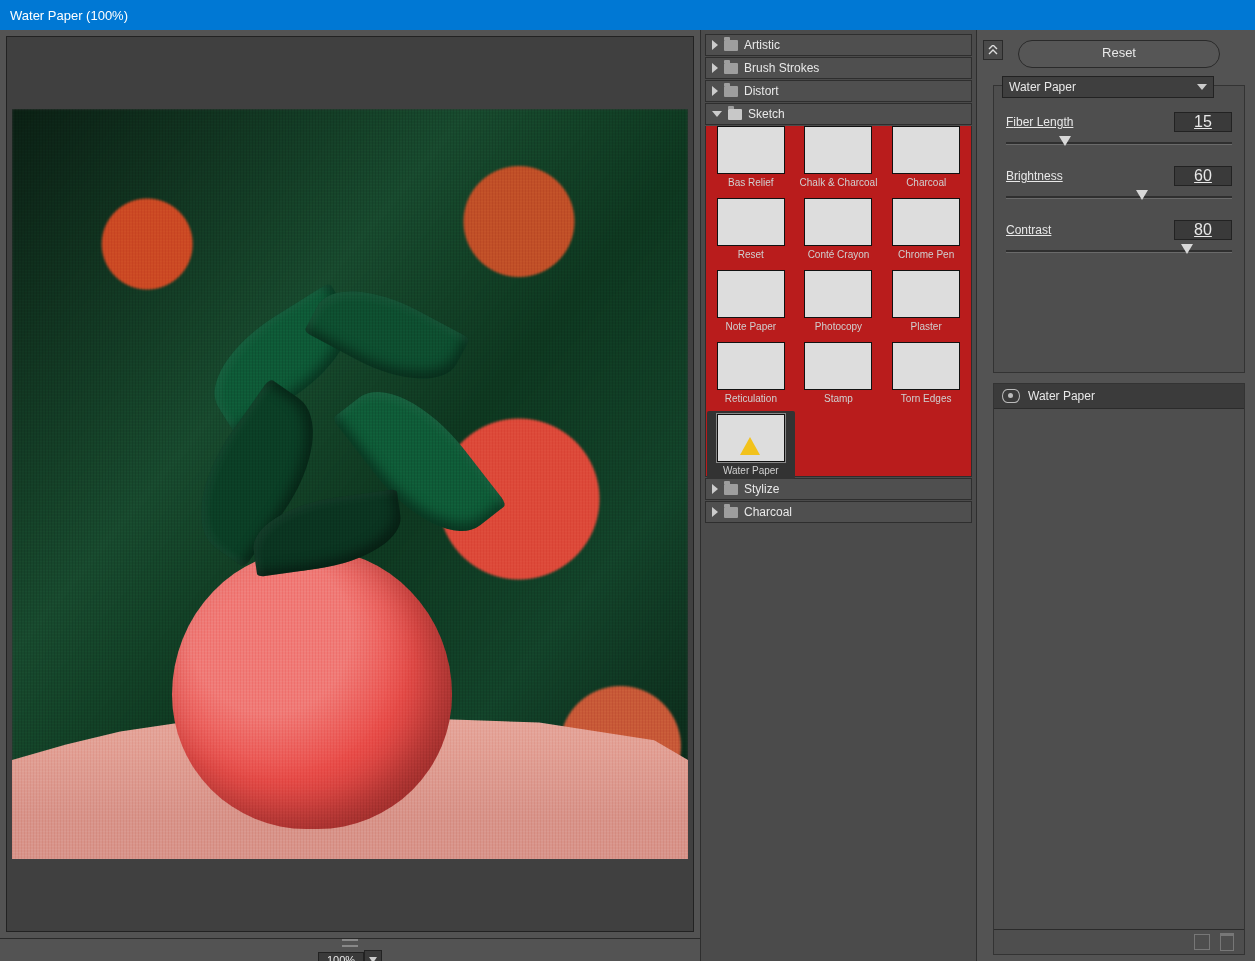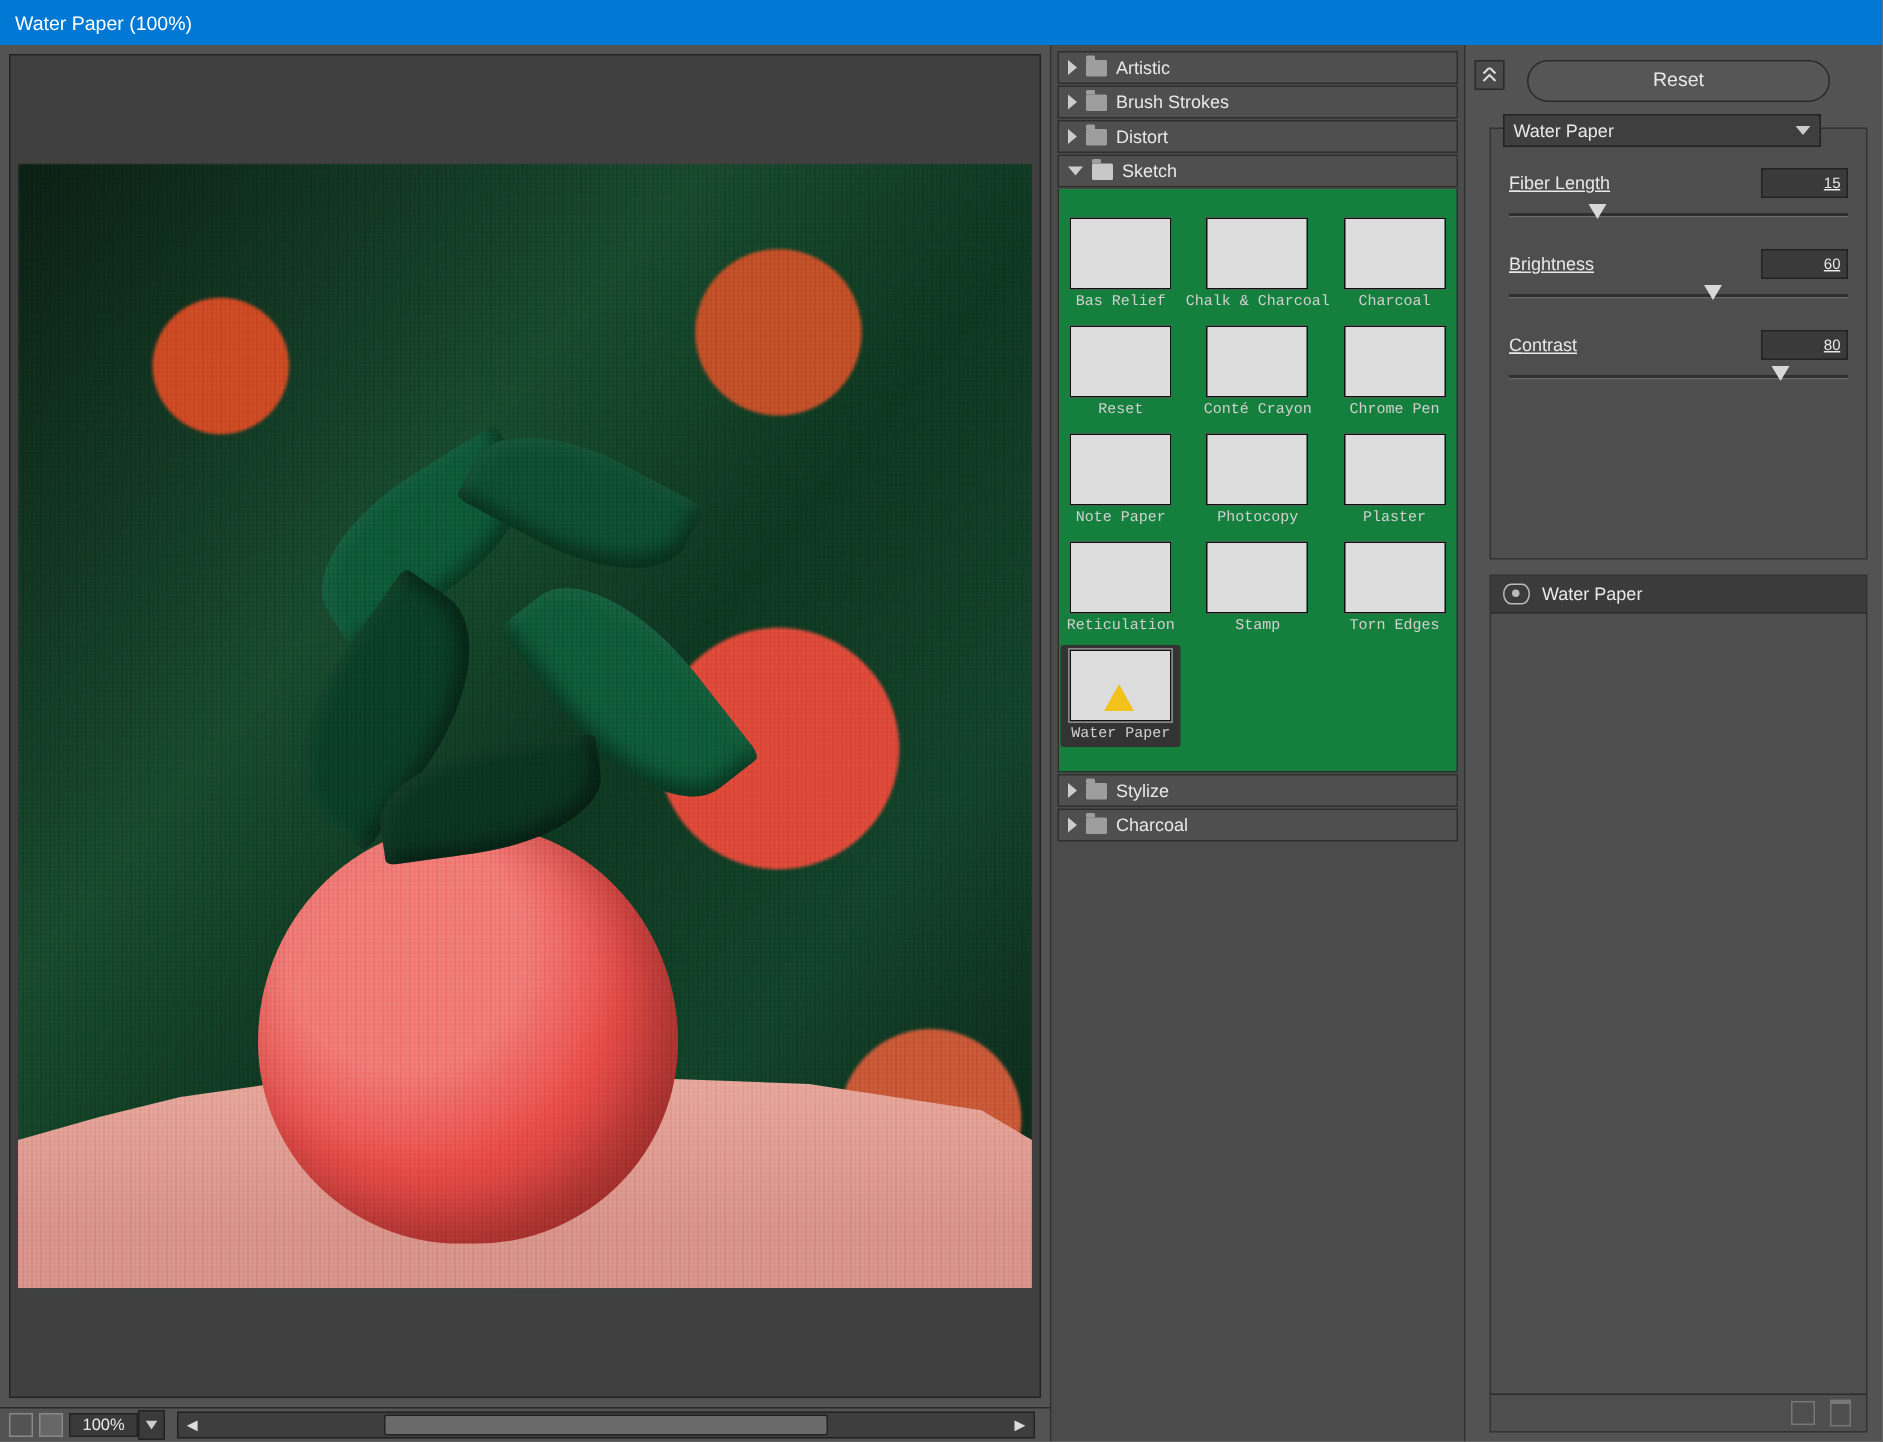--- a/index.html
+++ b/index.html
@@ -103,20 +103,21 @@
       repeating-linear-gradient(90deg, rgba(0,0,0,0.10) 0 1px, transparent 1px 3px),
       repeating-linear-gradient(0deg, rgba(255,255,255,0.05) 0 1px, transparent 1px 3px);
     mix-blend-mode:overlay;pointer-events:none;
   }
   .preview-footer{
     height:22px;
     display:flex;align-items:center;gap:4px;
     padding:0 6px;
     background:var(--bg-dark);
     border-top:1px solid #2a2a2a;
+    flex-direction:column;
   }
   .sqbtn{width:14px;height:14px;border:1px solid #888;display:inline-block;}
   .zoom-box{display:flex;align-items:center;height:18px;}
   .zoom-val{background:#3a3a3a;border:1px solid #222;padding:1px 8px;font-size:11px;}
   .zoom-dd{width:16px;height:18px;border:1px solid #222;background:#3a3a3a;display:flex;align-items:center;justify-content:center;}
   .hscroll{flex:1;display:flex;align-items:center;height:16px;background:#3e3e3e;border:1px solid #222;margin:0 4px;}
   .harrow{width:18px;height:14px;display:flex;align-items:center;justify-content:center;color:#ddd;}
   .hthumb{height:12px;background:#6a6a6a;border:1px solid #222;border-radius:2px;}
   
   .gallery-pane{
@@ -134,23 +135,22 @@
     margin:0 2px 1px 2px;
     cursor:pointer;
   }
   .tri{width:0;height:0;display:inline-block;}
   .tri.right{border-top:5px solid transparent;border-bottom:5px solid transparent;border-left:6px solid #ccc;}
   .tri.down{border-left:5px solid transparent;border-right:5px solid transparent;border-top:6px solid #ccc;}
   .folder{width:14px;height:11px;background:#9e9e9e;border-radius:1px;position:relative;display:inline-block;}
   .folder:before{content:"";position:absolute;top:-3px;left:0;width:6px;height:3px;background:#9e9e9e;border-radius:1px 1px 0 0;}
   .folder.open{background:#c8c8c8;}
   .cat-body{
-    background:#15803d;margin:0 2px 1px 2px;border:1px solid #2e2e2e;border-top:none;
-    padding:19px 4px;
-    font-family:Liberation Mono, monospace;
+    background:#b91c1c;margin:0 2px 1px 2px;border:1px solid #2e2e2e;border-top:none;
+    padding:0 4px;
   }
   .thumb-grid{display:grid;grid-template-columns:repeat(3,1fr);gap:10px 6px;}
   .thumb{display:flex;flex-direction:column;align-items:center;gap:3px;cursor:pointer;}
   .thumb .timg{width:66px;height:46px;background:#ddd;border:1px solid #111;display:flex;align-items:center;justify-content:center;overflow:hidden;}
   .thumb.sel{background:#333;padding:3px;border-radius:2px;margin:-3px;}
   .thumb.sel .timg{outline:1px solid #888;}
   .thumb-label{font-size:10px;color:var(--subtext);text-align:center;white-space:nowrap;}
   
   .t-bw{background:linear-gradient(#fff,#aaa);}
   .t-stripes{background:repeating-linear-gradient(115deg,#111 0 2px,#fff 2px 4px);}
@@ -197,21 +197,21 @@
   .filter-select{
     position:absolute;top:-10px;left:8px;right:30px;
     background:var(--bg-drop);border:1px solid #222;height:20px;
     display:flex;align-items:center;padding:0 6px;justify-content:space-between;
     font-size:12px;
   }
   .param{margin-top:16px;}
   .param-row{display:flex;justify-content:space-between;align-items:center;text-decoration:underline;}
   .param-row label{font-size:12px;}
   .param-row .u{text-decoration:underline;}
-  .num-input{width:48px;background:#3a3a3a;border:1px solid #222;color:#e8e8e8;height:18px;font-size:10px;padding:0 4px;text-align:right;}
+  .num-input{width:48px;background:#3a3a3a;border:1px solid #222;color:#e8e8e8;height:18px;font-size:16px;padding:0 4px;text-align:center;}
   .slider{position:relative;height:14px;margin-top:4px;}
   .slider-track{position:absolute;left:0;right:0;top:6px;height:2px;background:#2f2f2f;border-bottom:1px solid #6a6a6a;}
   .slider-thumb{position:absolute;top:0;width:0;height:0;border-left:6px solid transparent;border-right:6px solid transparent;border-top:10px solid #d8d8d8;transform:translateX(-6px);}
   .layers-box{
     border:1px solid #333;background:#4e4e4e;
     flex:1;display:flex;flex-direction:column;min-height:0;
   }
   .layer-row{display:flex;align-items:center;gap:8px;padding:5px 8px;background:#3b3b3b;border-bottom:1px solid #2b2b2b;}
   .eye{width:16px;height:12px;border:1px solid #bbb;border-radius:60%/100%;position:relative;}
   .eye:after{content:"";position:absolute;left:5px;top:3px;width:5px;height:5px;background:#bbb;border-radius:50%;}

